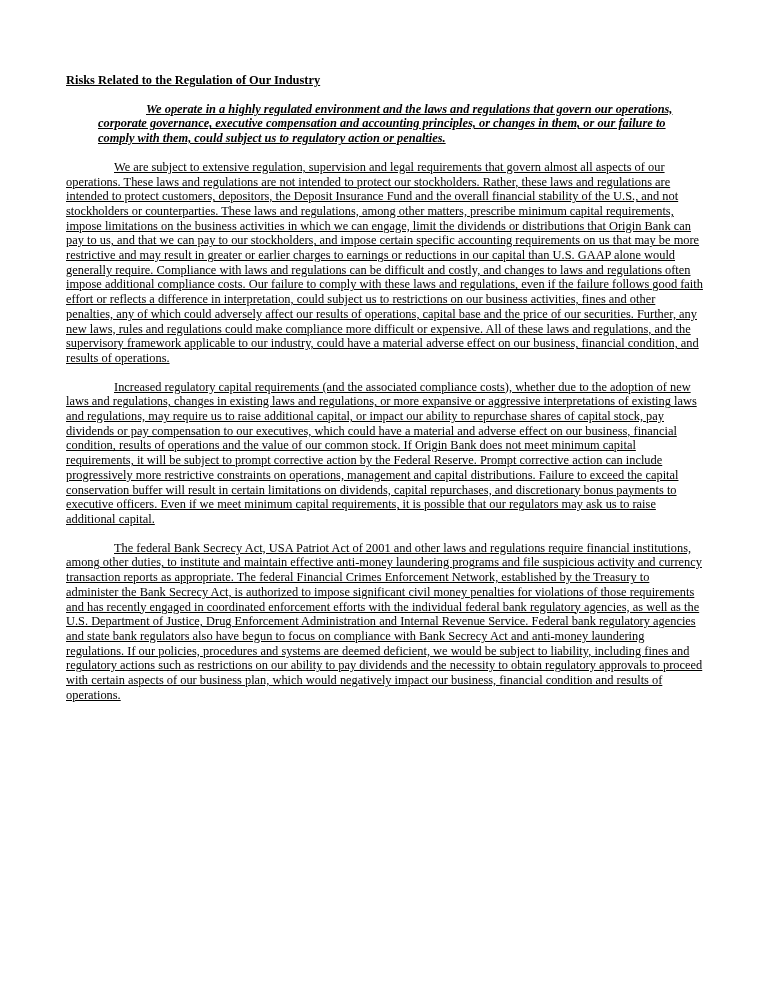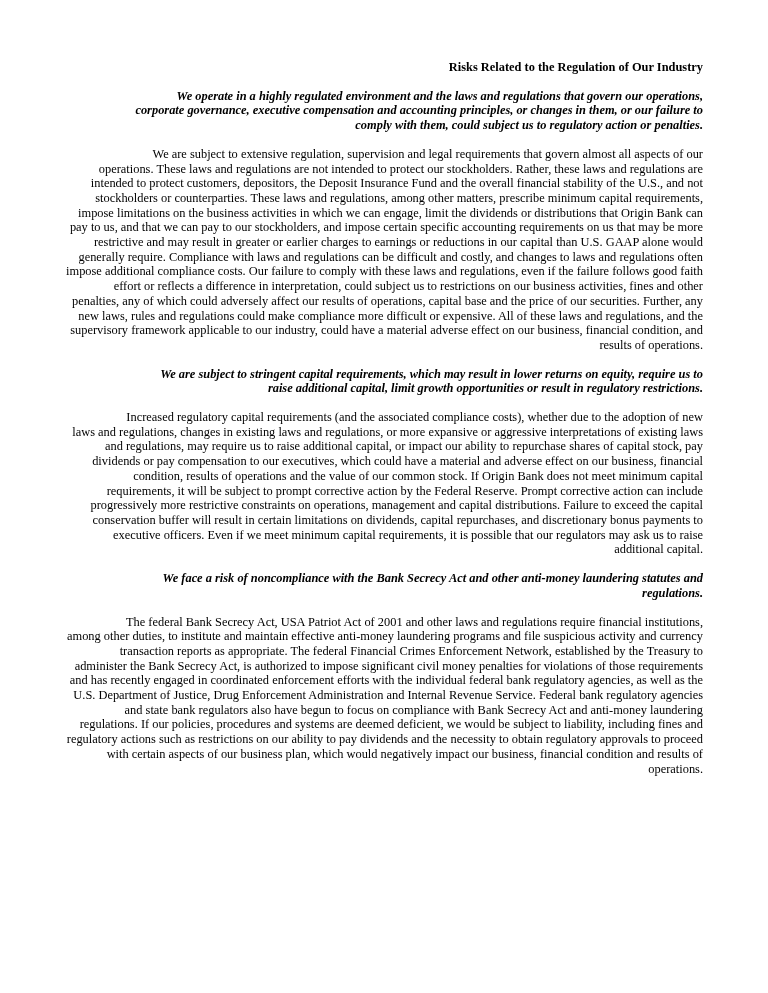--- a/index.html
+++ b/index.html
@@ -13,24 +13,25 @@
     height: 993px;
     background: #ffffff;
     color: #000000;
     font-family: "Liberation Serif", "DejaVu Serif", serif;
     font-size: 12.4px;
     line-height: 14.7px;
     box-sizing: border-box;
   }
   .content {
     position: absolute;
-    top: 60px;
+    top: 73px;
     left: 66px;
     width: 637px;
-    text-align: right;
+    text-align: left;
+    text-decoration: underline;
   }
   .section-heading {
     font-weight: bold;
     margin: 0 0 14px 0;
   }
   .para {
     margin: 0 0 14px 0;
     text-indent: 48px;
   }
   .risk-statement {
@@ -53,22 +54,20 @@
 <body>
 
 <div class="page">
   <div class="content">
     <div class="section-heading">Risks Related to the Regulation of Our Industry</div>
 
     <div class="para risk-statement">We operate in a highly regulated environment and the laws and regulations that govern our operations, corporate governance, executive compensation and accounting principles, or changes in them, or our failure to comply with them, could subject us to regulatory action or penalties.</div>
 
     <div class="para">We are subject to extensive regulation, supervision and legal requirements that govern almost all aspects of our operations. These laws and regulations are not intended to protect our stockholders. Rather, these laws and regulations are intended to protect customers, depositors, the Deposit Insurance Fund and the overall financial stability of the U.S., and not stockholders or counterparties. These laws and regulations, among other matters, prescribe minimum capital requirements, impose limitations on the business activities in which we can engage, limit the dividends or distributions that Origin Bank can pay to us, and that we can pay to our stockholders, and impose certain specific accounting requirements on us that may be more restrictive and may result in greater or earlier charges to earnings or reductions in our capital than U.S. GAAP alone would generally require. Compliance with laws and regulations can be difficult and costly, and changes to laws and regulations often impose additional compliance costs. Our failure to comply with these laws and regulations, even if the failure follows good faith effort or reflects a difference in interpretation, could subject us to restrictions on our business activities, fines and other penalties, any of which could adversely affect our results of operations, capital base and the price of our securities. Further, any new laws, rules and regulations could make compliance more difficult or expensive. All of these laws and regulations, and the supervisory framework applicable to our industry, could have a material adverse effect on our business, financial condition, and results of operations.</div>
 
-    <div class="para risk-statement">We are subject to stringent capital requirements, which may result in lower returns on equity, require us to raise additional capital, limit growth opportunities or result in regulatory restrictions.</div>
 
     <div class="para">Increased regulatory capital requirements (and the associated compliance costs), whether due to the adoption of new laws and regulations, changes in existing laws and regulations, or more expansive or aggressive interpretations of existing laws and regulations, may require us to raise additional capital, or impact our ability to repurchase shares of capital stock, pay dividends or pay compensation to our executives, which could have a material and adverse effect on our business, financial condition, results of operations and the value of our common stock. If Origin Bank does not meet minimum capital requirements, it will be subject to prompt corrective action by the Federal Reserve. Prompt corrective action can include progressively more restrictive constraints on operations, management and capital distributions. Failure to exceed the capital conservation buffer will result in certain limitations on dividends, capital repurchases, and discretionary bonus payments to executive officers. Even if we meet minimum capital requirements, it is possible that our regulators may ask us to raise additional capital.</div>
 
-    <div class="para risk-statement">We face a risk of noncompliance with the Bank Secrecy Act and other anti-money laundering statutes and regulations.</div>
 
     <div class="para">The federal Bank Secrecy Act, USA Patriot Act of 2001 and other laws and regulations require financial institutions, among other duties, to institute and maintain effective anti-money laundering programs and file suspicious activity and currency transaction reports as appropriate. The federal Financial Crimes Enforcement Network, established by the Treasury to administer the Bank Secrecy Act, is authorized to impose significant civil money penalties for violations of those requirements and has recently engaged in coordinated enforcement efforts with the individual federal bank regulatory agencies, as well as the U.S. Department of Justice, Drug Enforcement Administration and Internal Revenue Service. Federal bank regulatory agencies and state bank regulators also have begun to focus on compliance with Bank Secrecy Act and anti-money laundering regulations. If our policies, procedures and systems are deemed deficient, we would be subject to liability, including fines and regulatory actions such as restrictions on our ability to pay dividends and the necessity to obtain regulatory approvals to proceed with certain aspects of our business plan, which would negatively impact our business, financial condition and results of operations.</div>
   </div>
 
 </div>
 
 </body></html>

